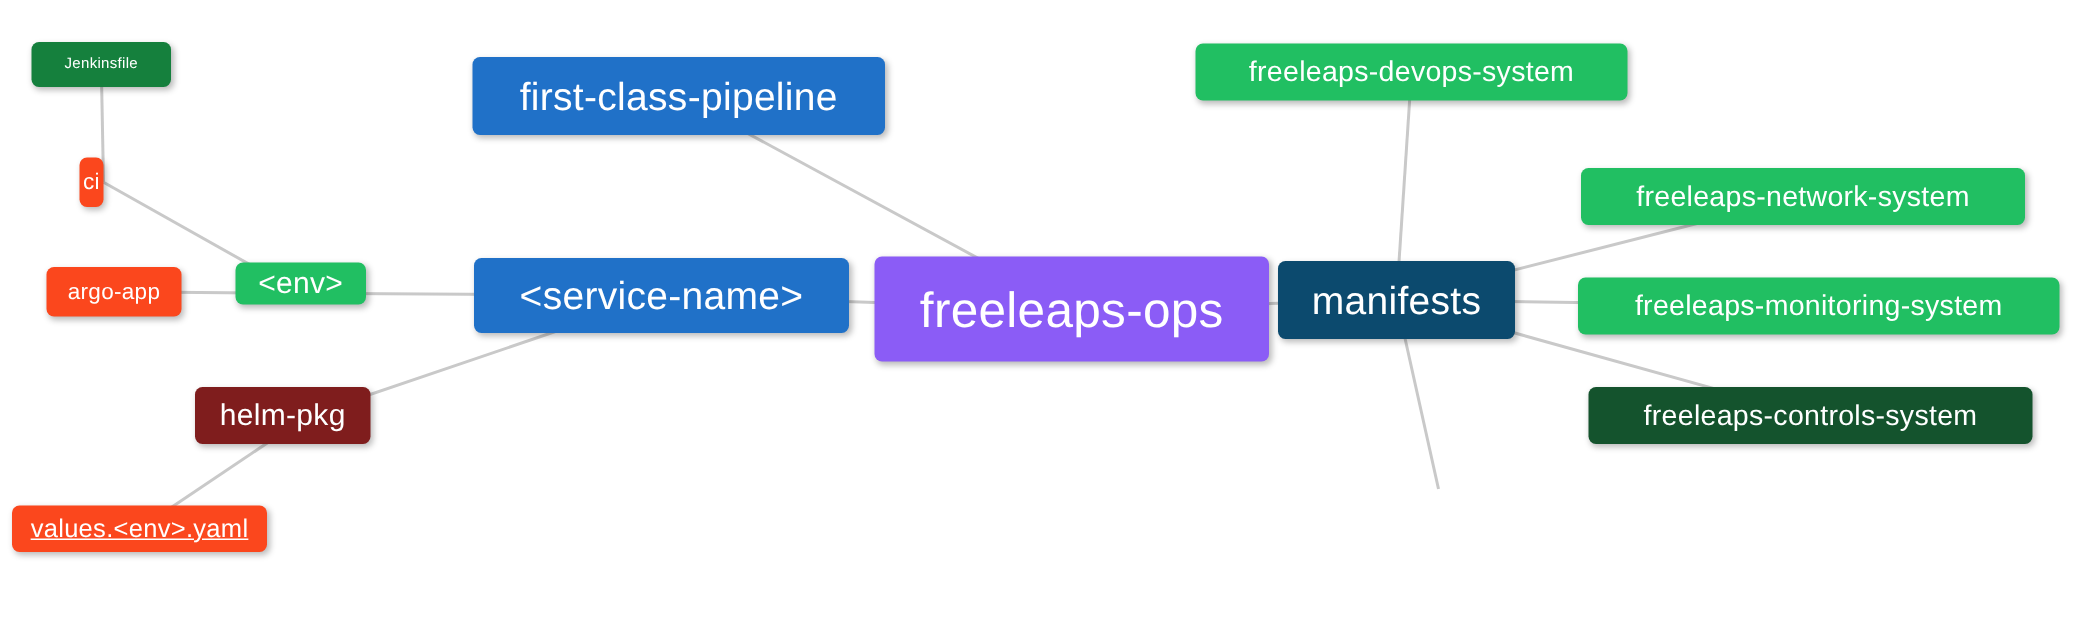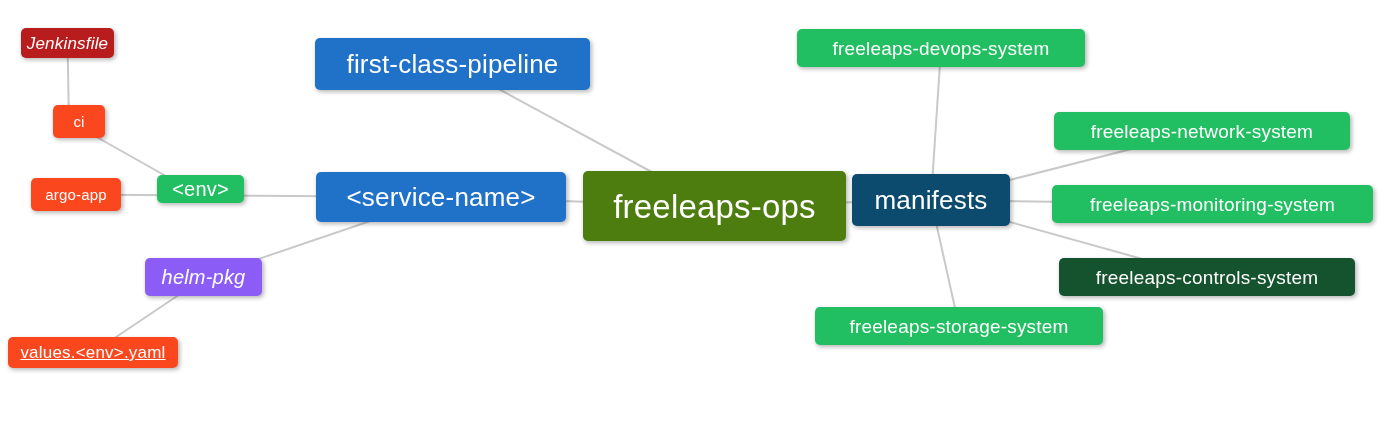--- a/index.html
+++ b/index.html
@@ -61,29 +61,28 @@
       <line x1="441" y1="197" x2="714.5" y2="206" stroke="#c9c9c9" stroke-width="2"></line>
       <line x1="452.5" y1="64" x2="714.5" y2="206" stroke="#c9c9c9" stroke-width="2"></line>
       <line x1="714.5" y1="206" x2="931" y2="200" stroke="#c9c9c9" stroke-width="2"></line>
       <line x1="931" y1="200" x2="941" y2="48" stroke="#c9c9c9" stroke-width="2"></line>
       <line x1="931" y1="200" x2="1202" y2="131" stroke="#c9c9c9" stroke-width="2"></line>
       <line x1="931" y1="200" x2="1212.5" y2="204" stroke="#c9c9c9" stroke-width="2"></line>
       <line x1="931" y1="200" x2="1207" y2="277" stroke="#c9c9c9" stroke-width="2"></line>
       <line x1="931" y1="200" x2="959" y2="326" stroke="#c9c9c9" stroke-width="2"></line>
     </svg>
   <div class="node-layer">
-      <div class="node" style="left: 583px; top: 171px; width: 263px; height: 70px; font-size: 33px; background: #4d7c0f; color: rgb(255, 255, 255); text-align: center;">freeleaps-ops</div>
+      <div class="node" style="left: 583px; top: 171px; width: 263px; height: 70px; font-size: 33px; background: #8b5cf6; color: rgb(255, 255, 255); text-align: center;">freeleaps-ops</div>
       <div class="node" style="left: 315px; top: 38px; width: 275px; height: 52px; font-size: 26px; background: rgb(32, 113, 200); color: rgb(255, 255, 255);">first-class-pipeline</div>
       <div class="node" style="left: 316px; top: 172px; width: 250px; height: 50px; font-size: 26px; background: rgb(32, 113, 200); color: rgb(255, 255, 255);">&lt;service-name&gt;</div>
       <div class="node" style="left: 852px; top: 174px; width: 158px; height: 52px; font-size: 26px; background: #0c4a6e; color: rgb(255, 255, 255);">manifests</div>
       <div class="node" style="left: 157px; top: 175px; width: 87px; height: 28px; font-size: 20px; background: rgb(33, 191, 98); color: rgb(255, 255, 255);">&lt;env&gt;</div>
-      <div class="node" style="left: 145px; top: 258px; width: 117px; height: 38px; font-size: 20px; background: #8b5cf6; color: rgb(255, 255, 255); font-style: italic;">helm-pkg</div>
-      <div class="node" style="left: 53px; top: 105px; width: 52px; height: 33px; font-size: 15px; background: rgb(251, 71, 29); color: rgb(255, 255, 255);">ci</div>
+      <div class="node" style="left: 130px; top: 258px; width: 117px; height: 38px; font-size: 20px; background: #7f1d1d; color: rgb(255, 255, 255);">helm-pkg</div>
+      <div class="node" style="left: 53px; top: 105px; width: 16px; height: 33px; font-size: 15px; background: rgb(251, 71, 29); color: rgb(255, 255, 255);">ci</div>
       <div class="node" style="left: 31px; top: 178px; width: 90px; height: 33px; font-size: 15px; background: rgb(251, 71, 29); color: rgb(255, 255, 255);">argo-app</div>
-      <div class="node" style="left: 21px; top: 28px; width: 93px; height: 30px; font-size: 17px; background: #b91c1c; color: rgb(255, 255, 255); font-style: italic;">Jenkinsfile</div>
+      <div class="node" style="left: 21px; top: 28px; width: 93px; height: 30px; font-size: 10px; background: #15803d; color: rgb(255, 255, 255);">Jenkinsfile</div>
       <div class="node" style="left: 8px; top: 337px; width: 170px; height: 31px; font-size: 17px; background: rgb(251, 71, 29); color: rgb(255, 255, 255); text-decoration: underline;">values.&lt;env&gt;.yaml</div>
       <div class="node" style="left: 797px; top: 29px; width: 288px; height: 38px; font-size: 19px; background: rgb(33, 191, 98); color: rgb(255, 255, 255);">freeleaps-devops-system</div>
       <div class="node" style="left: 1054px; top: 112px; width: 296px; height: 38px; font-size: 19px; background: rgb(33, 191, 98); color: rgb(255, 255, 255);">freeleaps-network-system</div>
       <div class="node" style="left: 1052px; top: 185px; width: 321px; height: 38px; font-size: 19px; background: rgb(33, 191, 98); color: rgb(255, 255, 255);">freeleaps-monitoring-system</div>
       <div class="node" style="left: 1059px; top: 258px; width: 296px; height: 38px; font-size: 19px; background: #14532d; color: rgb(255, 255, 255);">freeleaps-controls-system</div>
-      <div class="node" style="left: 815px; top: 307px; width: 288px; height: 38px; font-size: 19px; background: rgb(33, 191, 98); color: rgb(255, 255, 255);">freeleaps-storage-system</div>
     </div>
 </div>
 
 </body></html>

